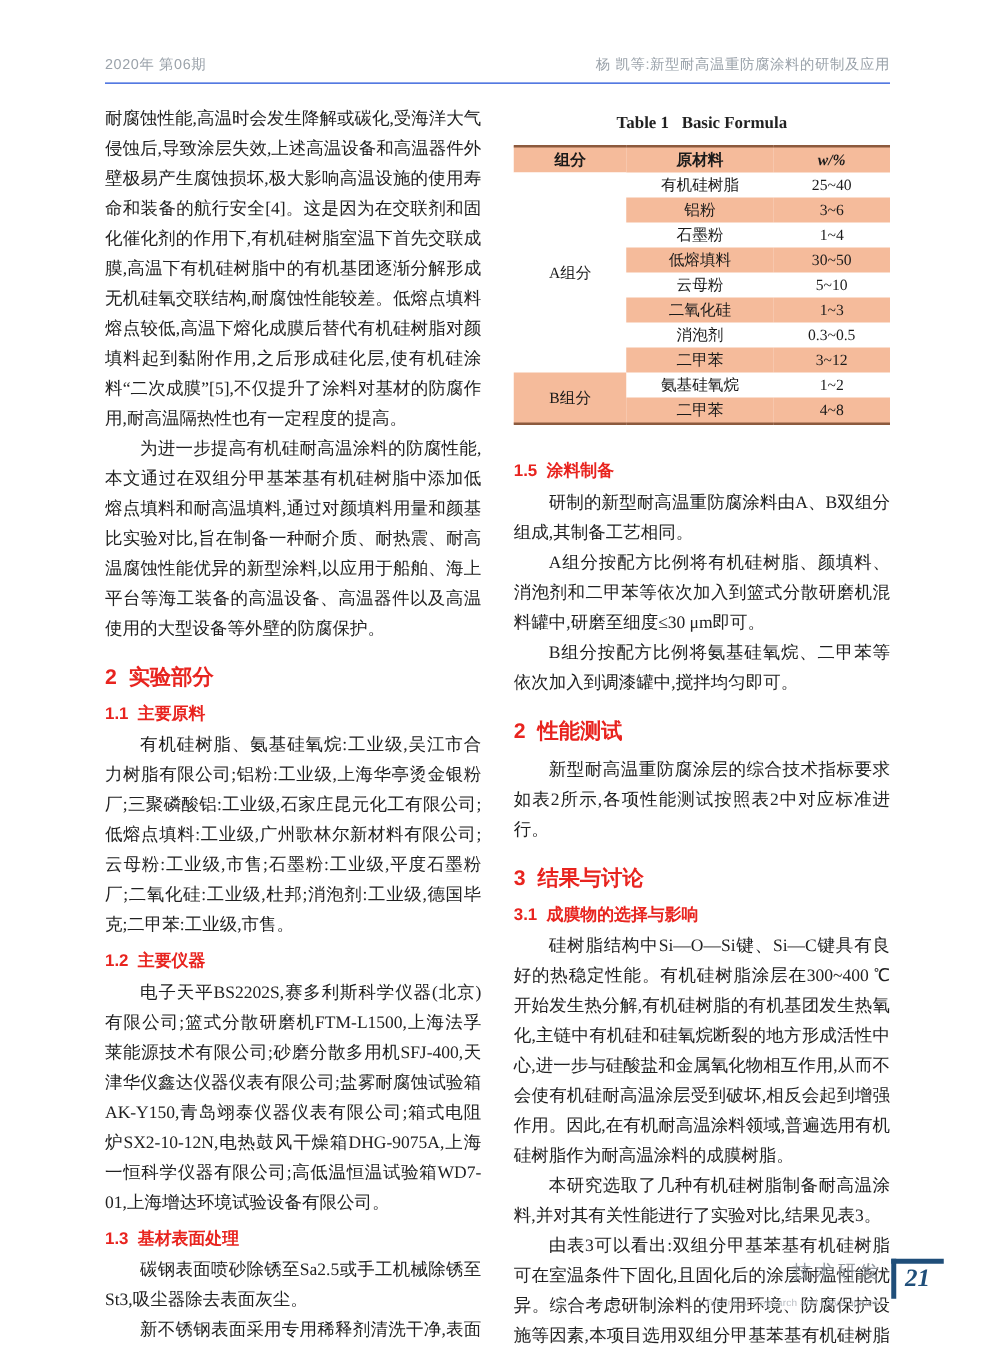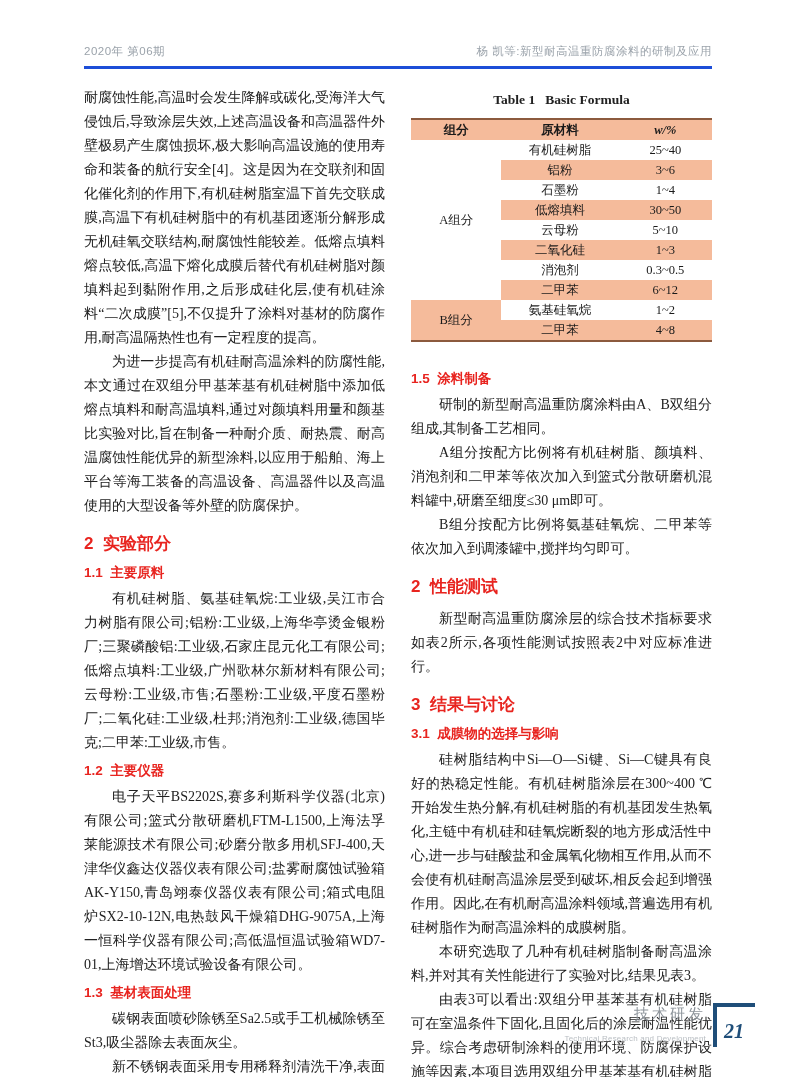--- a/index.html
+++ b/index.html
@@ -7,21 +7,21 @@
     position:relative; width:794px; height:1077px; margin:0 auto;
     background:#ffffff; box-sizing:border-box;
     padding:44px 82px 0 84px; overflow:hidden;
     font-family:"Liberation Serif", serif; color:#212121;
   }
   
   .runhead {
     display:flex; justify-content:space-between; align-items:flex-end;
     font-family:"Liberation Sans", sans-serif; font-size:11.5px;
     color:var(--header-gray,#9ba3ab); letter-spacing:0.5px;
-    padding-bottom:7px; border-bottom:3px solid #1d4ed8;
+    padding-bottom:7px; border-bottom:1px solid #1d4ed8;
   }
   
   .columns { display:flex; gap:26px; margin-top:17px; }
   .col { width:301px; font-size:14px; line-height:24px; text-align:justify; }
   .col p { margin:0; text-indent:2em; }
   .col p.noindent { text-indent:0; }
   h2.sec {
     font-family:"Liberation Sans", sans-serif; color:var(--heading-red,#e8241f);
     font-size:17px; font-weight:bold; margin:15px 0 9px; line-height:22px;
     text-align:left; white-space:pre-wrap;
@@ -61,21 +61,21 @@
     font-family:"Liberation Sans", sans-serif; font-size:15px;
     color:#8d949b; letter-spacing:3px; line-height:17px;
   }
   .footer-en {
     font-family:"Liberation Sans", sans-serif; font-size:8px;
     color:#b8bdc2; margin-top:12px; letter-spacing:0.2px;
   }
   .page-badge {
     border-top:4px solid var(--footer-navy,#1f4e79);
     border-left:4px solid var(--footer-navy,#1f4e79);
-    padding:12px 11px 4px 7px; margin-top:1px;
+    padding:0 11px 4px 7px; margin-top:1px;
   }
   .page-num {
     font-family:"Liberation Serif", serif; font-style:italic; font-weight:bold;
     font-size:20px; color:var(--footer-navy,#1f4e79); line-height:24px;
   }
 </style>
 </head>
 <body>
 
 <div class="page">
@@ -143,21 +143,21 @@
             <tr class="stripe">
               <td class="mat">二氧化硅</td>
               <td>1~3</td>
             </tr>
             <tr>
               <td class="mat">消泡剂</td>
               <td>0.3~0.5</td>
             </tr>
             <tr class="stripe">
               <td class="mat">二甲苯</td>
-              <td>6~12</td>
+              <td>3~12</td>
             </tr>
             <tr>
               <td class="grp grp-b" rowspan="2">B组分</td>
               <td class="mat">氨基硅氧烷</td>
               <td>1~2</td>
             </tr>
             <tr class="stripe">
               <td class="mat">二甲苯</td>
               <td>4~8</td>
             </tr>

